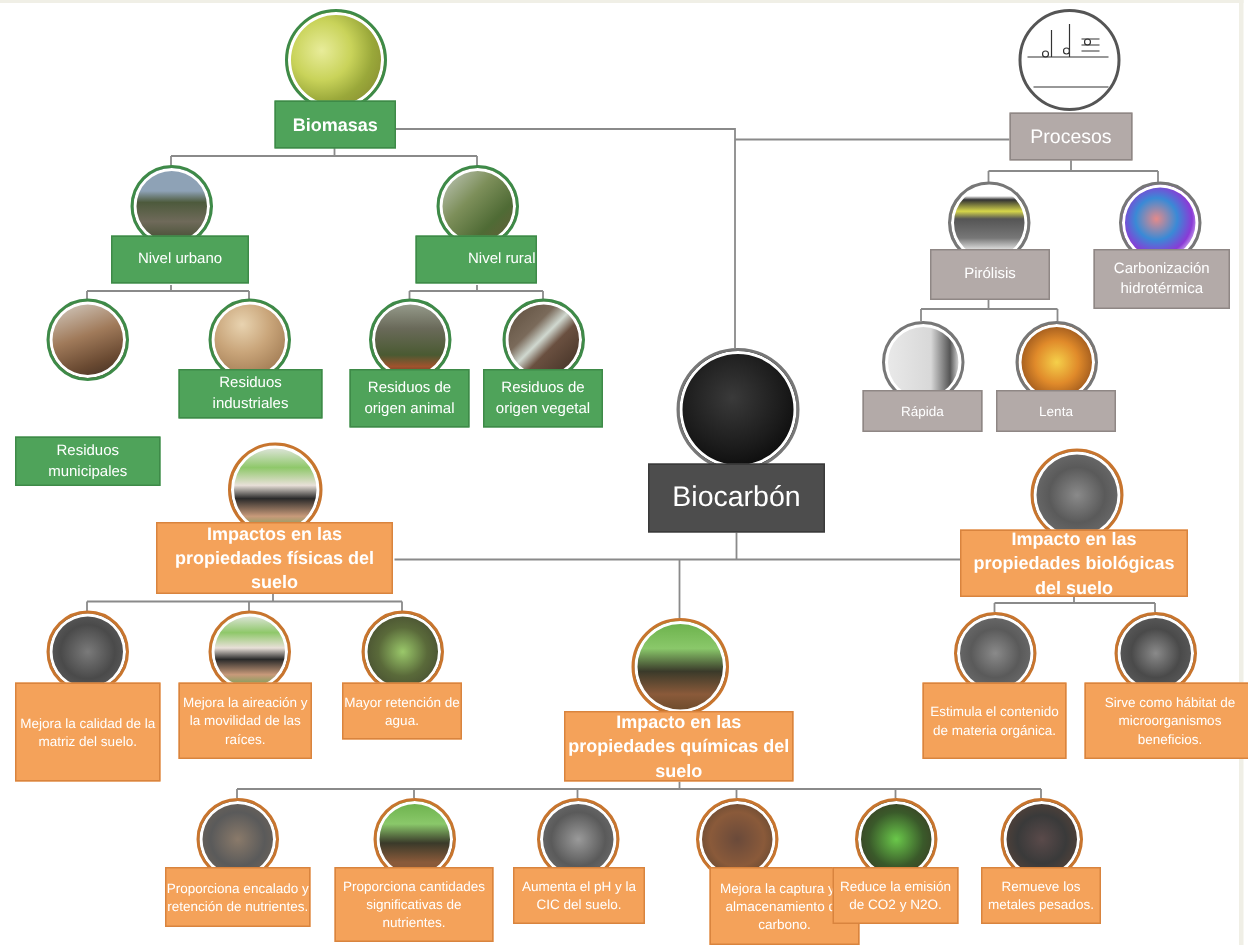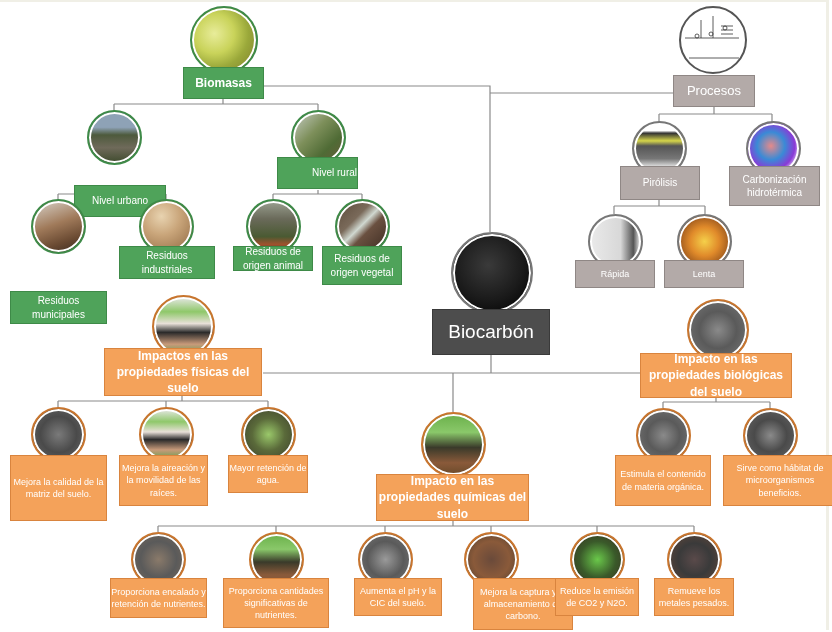--- a/index.html
+++ b/index.html
@@ -49,41 +49,41 @@
     <path d="M453 521 V526 M158 526 H694 M158 526 V532 M276 526 V532 M385 526 V532 M491 526 V532 M597 526 V532 M694 526 V532"></path>
   </g>
 </svg>
 
 <div class="pic g" style="left:190px;top:6px;width:68px;height:68px;background:radial-gradient(circle at 35% 40%,#e8ec9a 0,#c9d35a 35%,#9aa83a 60%,#7b7a2a 100%);"></div>
 <div class="node green f12" style="left:183px;top:67px;width:81px;height:32px;">
     <span>Biomasas</span>
   </div>
 
 <div class="pic g" style="left:87px;top:110px;width:55px;height:55px;background:linear-gradient(180deg,#8ea2b6 0,#8ea2b6 30%,#4d5a3c 45%,#6f6a5a 70%,#3d4a2c 100%);"></div>
-<div class="node green f10" style="left:74px;top:157px;width:92px;height:32px;margin-top:28px;">
+<div class="node green f10" style="left:74px;top:157px;width:92px;height:32px;">
     <span>Nivel urbano</span>
   </div>
 
 <div class="pic g" style="left:291px;top:110px;width:55px;height:55px;background:linear-gradient(135deg,#c9cfc8 0,#7d8f5a 40%,#4f6b35 70%,#6a5a3a 100%);"></div>
 <div class="node green f10" style="left:277px;top:157px;width:81px;height:32px;justify-content:flex-end;">
     <span>Nivel rural</span>
   </div>
 
 <div class="pic g" style="left:31px;top:199px;width:55px;height:55px;background:linear-gradient(160deg,#d9d4cc 0,#a07a5a 45%,#6a4a32 75%,#3a2a20 100%);"></div>
 <div class="node green f10" style="left:10px;top:246px;width:97px;height:33px;margin-top:45px;">
     <span>Residuos municipales</span>
   </div>
 
 <div class="pic g" style="left:139px;top:199px;width:55px;height:55px;background:radial-gradient(circle at 40% 30%,#e8d3b0 0,#c9a57a 40%,#a07a52 80%);"></div>
 <div class="node green f10" style="left:119px;top:246px;width:96px;height:33px;">
     <span>Residuos industriales</span>
   </div>
 
 <div class="pic g" style="left:246px;top:199px;width:55px;height:55px;background:linear-gradient(180deg,#9aa090 0,#6a6a5a 35%,#4a5a32 70%,#a0522d 85%,#3a3a2a 100%);"></div>
-<div class="node green f10" style="left:233px;top:246px;width:80px;height:25px;">
+<div class="node green f10" style="left:233px;top:246px;width:80px;height:39px;">
     <span>Residuos de origen animal</span>
   </div>
 
 <div class="pic g" style="left:335px;top:199px;width:55px;height:55px;background:linear-gradient(135deg,#5a4a3a 0,#7a6a5a 35%,#d0d8d0 48%,#6a5040 60%,#3a2a20 100%);"></div>
 <div class="node green f10" style="left:322px;top:246px;width:80px;height:39px;">
     <span>Residuos de origen vegetal</span>
   </div>
 
 <div class="pic w" style="left:679px;top:6px;width:68px;height:68px;background:#fff;">
   <svg width="64" height="64" viewBox="0 0 64 64">
@@ -168,21 +168,21 @@
 <div class="node orange f9" style="left:110px;top:578px;width:97px;height:40px;">
     <span>Proporciona encalado y retención de nutrientes.</span>
   </div>
 
 <div class="pic o" style="left:249px;top:532px;width:55px;height:55px;background:linear-gradient(180deg,#6ab04a 0,#8ac86a 30%,#3a3a2a 55%,#8a5a3a 80%);"></div>
 <div class="node orange f9" style="left:223px;top:578px;width:106px;height:50px;">
     <span>Proporciona cantidades significativas de nutrientes.</span>
   </div>
 
 <div class="pic o" style="left:358px;top:532px;width:55px;height:55px;background:radial-gradient(circle,#9a9a9a 0,#5a5a5a 50%,#7a7a7a 100%);"></div>
-<div class="node orange f9" style="left:342px;top:578px;width:88px;height:38px;margin-left:12px;">
+<div class="node orange f9" style="left:342px;top:578px;width:88px;height:38px;">
     <span>Aumenta el pH y la CIC del suelo.</span>
   </div>
 
 <div class="pic o" style="left:464px;top:532px;width:55px;height:55px;background:radial-gradient(circle,#6a4a3a 0,#8a5a3a 50%,#4a3a2a 100%);"></div>
 <div class="node orange f9" style="left:441px;top:578px;width:100px;height:52px;margin-left:32px;">
     <span>Mejora la captura y el almacenamiento de carbono.</span>
   </div>
 
 <div class="pic o" style="left:570px;top:532px;width:55px;height:55px;background:radial-gradient(circle,#6ac84a 0,#3a5a2a 50%,#3a2a20 100%);"></div>
 <div class="node orange f9" style="left:555px;top:578px;width:84px;height:38px;">

